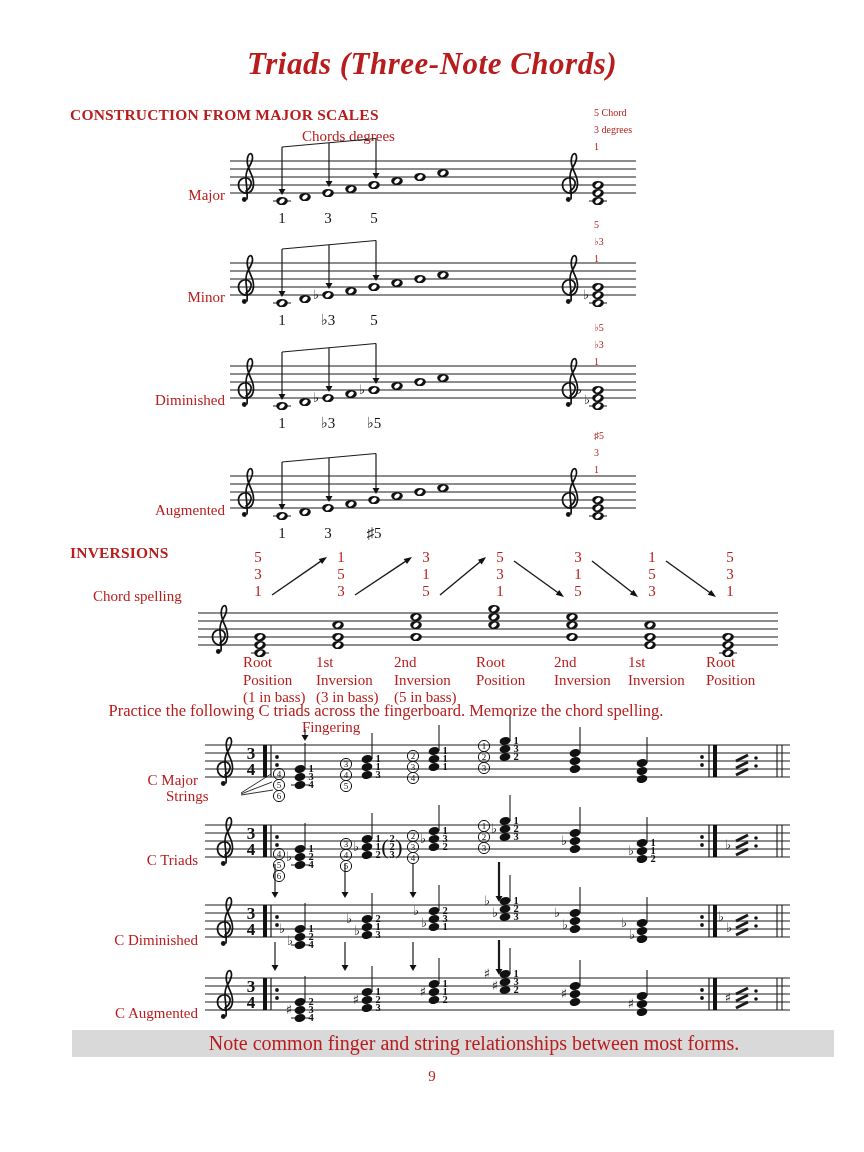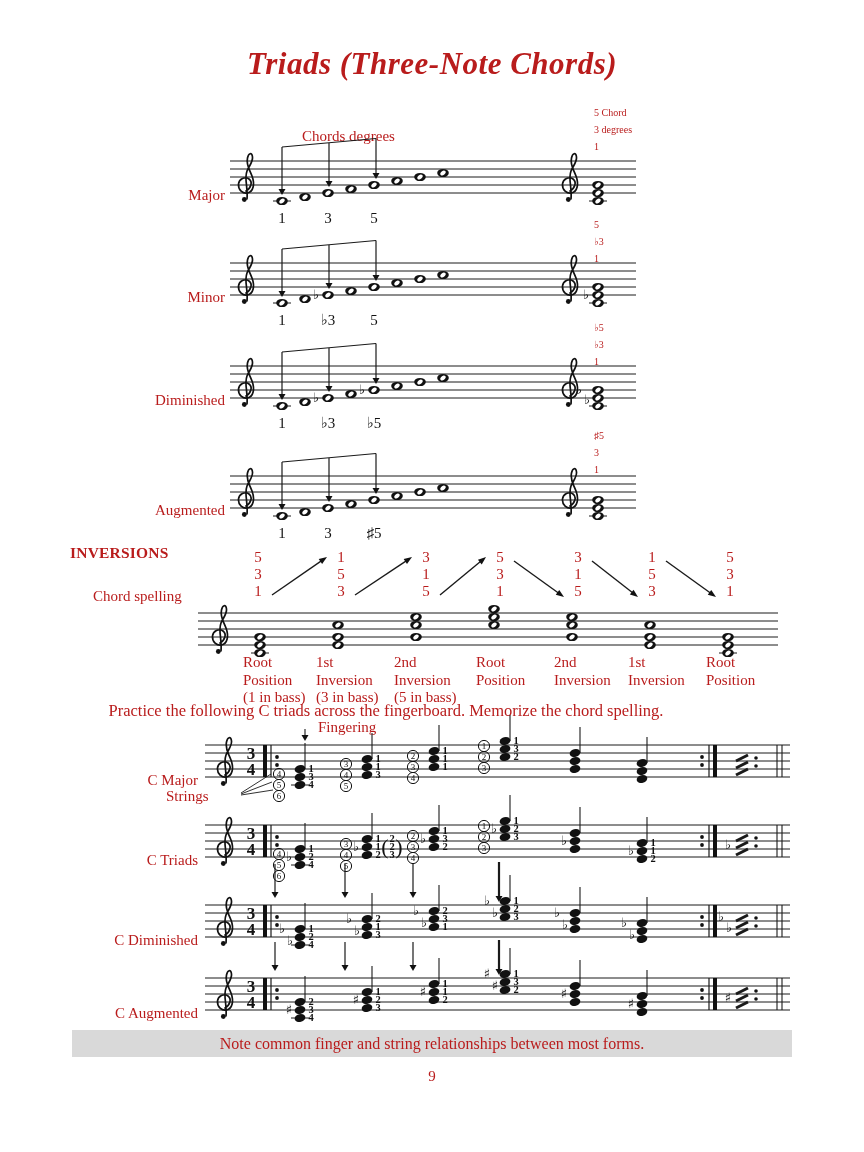--- a/index.html
+++ b/index.html
@@ -10,33 +10,34 @@
         font-size:31px;font-style:italic;font-weight:bold;letter-spacing:.5px;}
   .sec-heading{font-weight:bold;font-size:15.5px;letter-spacing:.2px;}
   .small-label{font-size:15px;}
   .row-label{width:165px;text-align:right;font-size:15px;margin-top:16px;}
   .stack div{font-size:10px;line-height:17px;}
   .inv-col{position:absolute;transform:translateX(-50%);text-align:center;}
   .inv-col div{font-size:15px;line-height:17px;}
   .inv-label{position:absolute;}
   .inv-label div{font-size:15px;line-height:17.5px;}
   .practice{width:772px;text-align:center;font-size:16.5px;}
-  .banner{width:720px;height:27px;background:#d9d9d9;text-align:center;line-height:27px;font-size:16px;}
+  .banner{width:720px;height:27px;background:#d9d9d9;text-align:center;line-height:27px;font-size:20px;padding-left:42px;}
   .pagenum{width:864px;text-align:center;font-size:15px;}
   svg{position:absolute;overflow:visible;}
   svg text{font-family:"Liberation Serif","DejaVu Sans",serif;fill:#111;}
   svg text.acc{font-family:"DejaVu Sans",sans-serif;}
 </style>
 </head>
 <body>
 
 <div class="page">
 
   <h1 class="title">Triads (Three-Note Chords)</h1>
 
+  <div class="abs sec-heading" style="left:70px;top:106px">CONSTRUCTION FROM MAJOR SCALES</div>
   <div class="abs small-label" style="left:302px;top:128px">Chords degrees</div>
 
   <div class="abs stack" style="left:594px;top:104px">
     <div>5 Chord</div>
     <div>3 degrees</div>
     <div>1</div>
   </div>
   <div class="abs stack" style="left:594px;top:216px">
     <div>5</div>
     <div>♭3</div>
@@ -380,21 +381,21 @@
         <div>Inversion</div>
       </div>
       <div class="inv-label" style="left: 706px; top: 0px;">
         <div>Root</div>
         <div>Position</div>
       </div>
     </div>
 
   <div class="abs practice" style="left:0;top:701px">Practice the following C triads across the fingerboard. Memorize the chord spelling.</div>
 
-  <div class="abs small-label" style="left:318px;top:719px">Fingering</div>
+  <div class="abs small-label" style="left:302px;top:719px">Fingering</div>
   <div class="abs small-label" style="left:166px;top:788px">Strings</div>
 
   <div class="abs row-label" style="left:33px;top:756px">C Major</div>
   <div class="abs row-label" style="left:33px;top:836px">C Triads</div>
   <div class="abs row-label" style="left:33px;top:916px">C Diminished</div>
   <div class="abs row-label" style="left:33px;top:989px">C Augmented</div>
 
   <svg style="left:205px;top:727px" width="592" height="80">
       <line x1="0" y1="18" x2="585" y2="18" stroke="#1a1a1a" stroke-width="1"></line>
       <line x1="0" y1="26" x2="585" y2="26" stroke="#1a1a1a" stroke-width="1"></line>

